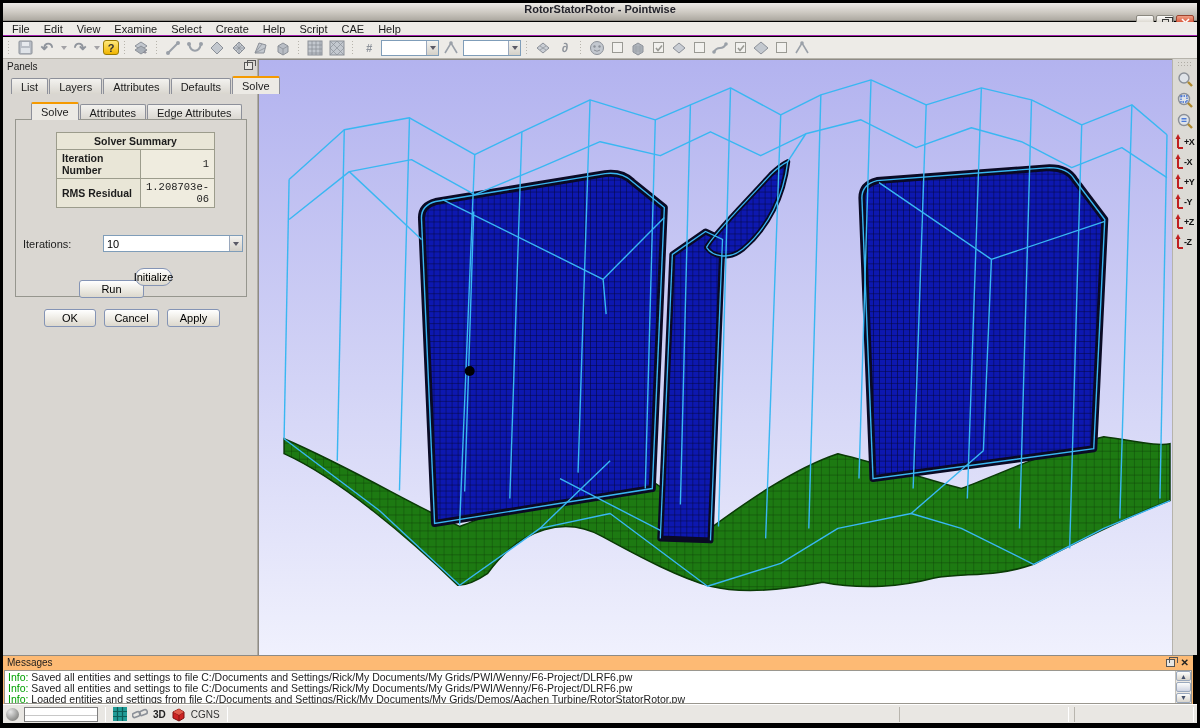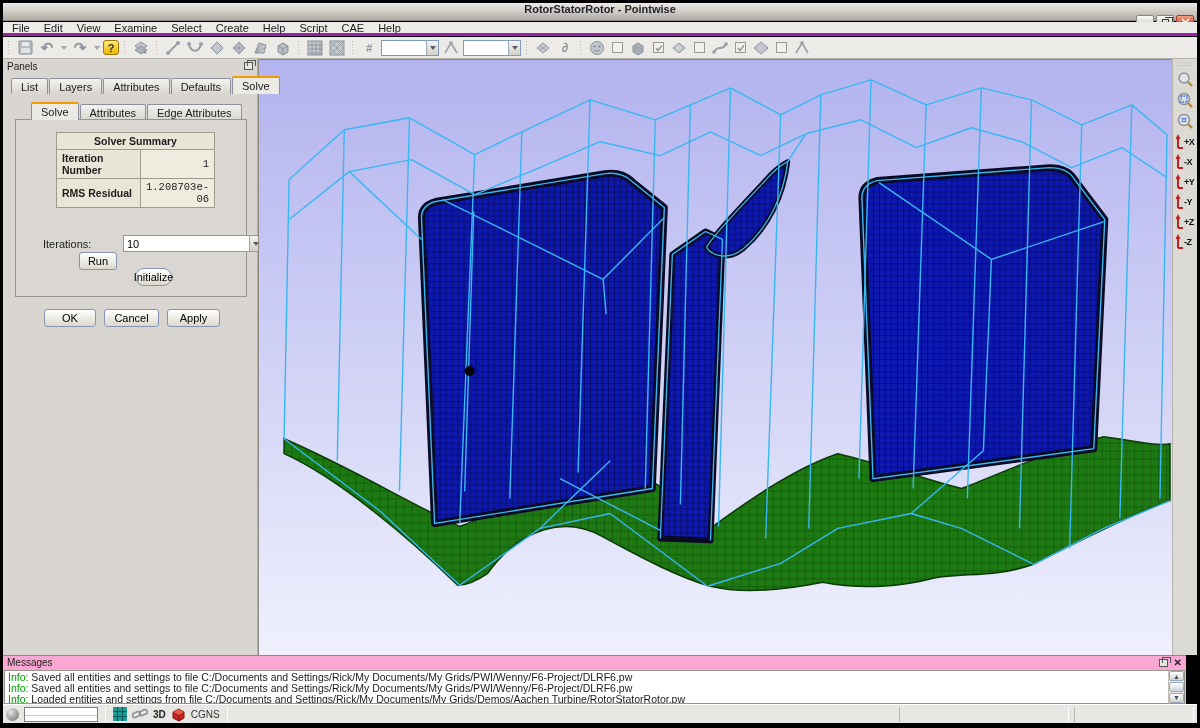--- a/index.html
+++ b/index.html
@@ -14,21 +14,21 @@
   .title-text { font-weight:bold; font-size:11px; color:#23232b; }
   .win-buttons { margin-left:auto; display:flex; gap:2px; }
   .win-btn { width:18px; height:14px; border:1px solid #8a877f; border-radius:2px;
     background:linear-gradient(#fbfaf8,#d8d4cc 60%,#bcb8af); display:flex; align-items:center; justify-content:center; }
   .win-btn.close { background:linear-gradient(#ef9f84,#d8553a 55%,#b93c22); border-color:#9c4530; }
   .glyph-min { width:7px; height:2px; background:#3a3a3a; margin-top:6px; }
   .glyph-restore { width:7px; height:6px; border:1px solid #3a3a3a; position:relative; background:transparent; }
   .glyph-restore:before { content:""; position:absolute; left:2px; top:-3px; width:7px; height:6px; border:1px solid #3a3a3a; border-bottom:none; border-left:none; }
 
   .menubar { position:absolute; left:3px; top:22px; right:3px; height:14px; background:#edebe7;
-    display:flex; align-items:center; gap:0; padding-left:2px; border-bottom:3px solid #a21caf; }
+    display:flex; align-items:center; gap:0; padding-left:2px; border-bottom:1px solid #a21caf; }
   .menu-item { padding:0 7px; line-height:14px; cursor:default; }
 
   .toolbar { position:absolute; left:3px; top:37px; right:3px; height:22px; background:#edebe7;
     border-bottom:1px solid #b6b3ab; display:flex; align-items:center; gap:2px; padding:0 2px; }
   .tgrip { width:4px; height:16px; margin:0 2px; background-image:radial-gradient(#b7b4ac 35%, transparent 36%); background-size:3px 3px; }
   .tbtn { width:20px; height:19px; display:flex; align-items:center; justify-content:center; }
   .tbtn.dd { width:9px; }
   .tcombo { width:58px; height:16px; background:#fff; border:1px solid #7f9db9; display:flex; align-items:center; }
   .tcombo .arrow-box { margin-left:auto; width:12px; height:100%; background:linear-gradient(#f4f3f0,#d4d0c8); border-left:1px solid #9aa8bd; display:flex; align-items:center; justify-content:center; }
   .tri-down { width:0; height:0; border-left:3px solid transparent; border-right:3px solid transparent; border-top:4px solid #5a5a66; }
@@ -54,41 +54,41 @@
 
   .tab-frame { position:absolute; left:12px; top:60px; width:232px; height:178px;
     background:#dad7d2; border:1px solid #96968e; }
 
   table.solver { position:absolute; left:40px; top:12px; border-collapse:collapse; background:#ebe8da; }
   table.solver td, table.solver th { border:1px solid #9c9c8c; font-size:10.5px; padding:2px 5px; height:15px; }
   table.solver th { font-weight:bold; text-align:center; background:#e9e6d7; }
   td.lbl { font-weight:bold; background:#e9e6d7; width:84px; }
   td.val { font-family:"Liberation Mono",monospace; font-size:10px; text-align:right; background:#efecdf; width:64px; }
 
-  .iter-row { position:absolute; left:7px; top:115px; width:218px; height:18px;margin-left:20px; }
+  .iter-row { position:absolute; left:7px; top:115px; width:218px; height:18px; }
   .iter-label { position:absolute; left:0; top:3px; }
   .iter-combo { position:absolute; left:80px; top:0; width:140px; height:17px; background:#fff; border:1px solid #7f9db9; display:flex; align-items:center; }
   .iter-combo input { border:none; outline:none; width:120px; font-size:11px; padding-left:3px; font-family:"Liberation Sans",sans-serif; background:transparent; }
   .iter-combo .arrow-box { margin-left:auto; width:13px; height:100%; background:linear-gradient(#f4f3f0,#d4d0c8); border-left:1px solid #9aa8bd; display:flex; align-items:center; justify-content:center; }
 
   .xp-btn { position:absolute; height:18px; border:1px solid #8494b5; border-radius:3px;
     background:linear-gradient(#ffffff,#f0eee8 45%,#dcd8cd); font-size:11px; font-family:"Liberation Sans",sans-serif;
     display:flex; align-items:center; justify-content:center; }
 
   .viewport { position:relative; flex:1; border-left:1px solid #8e8b85; border-top:1px solid #8e8b85; overflow:hidden; }
   .viewport svg { display:block; width:100%; height:100%; }
 
   .right-toolbar { width:25px; background:#dcdad5; border-left:1px solid #b6b3ac; display:flex; flex-direction:column; align-items:center; padding-top:2px; }
   .rgrip { width:16px; height:5px; margin-bottom:3px; background-image:radial-gradient(#b0ada6 35%, transparent 36%); background-size:3px 3px; }
   .rbtn { width:22px; height:21px; display:flex; align-items:center; justify-content:center; }
   .axis-btn { width:24px; height:20px; display:flex; align-items:center; justify-content:flex-start; padding-left:1px; }
   .axis-label { font-weight:bold; font-size:9px; color:#111; margin-left:-1px; letter-spacing:-0.5px; }
 
   
-  .messages { position:absolute; left:3px; right:14px; top:655px; height:49px; background:#f9a8d4; border-top:1px solid #8e8b85; }
+  .messages { position:absolute; left:3px; right:7px; top:655px; height:49px; background:#fdba74; border-top:1px solid #8e8b85; }
   .msg-header { height:13px; display:flex; align-items:center; padding:0 4px; font-size:10px; border-bottom:1px solid #aoaoa0; }
   .msg-header-icons { margin-left:auto; display:flex; gap:6px; align-items:center; }
   .msg-close { font-size:10px; line-height:9px; color:#222; font-weight:bold; }
   .msg-body { position:absolute; left:1px; right:1px; top:14px; bottom:0; background:#fff; border:1px solid #9a978f; display:flex; }
   .msg-lines { flex:1; padding:1px 3px; overflow:hidden; }
   .msg-line { font-size:10.5px; line-height:11px; white-space:nowrap; }
   .msg-level { color:#00a000; }
   .msg-scroll { width:16px; background:#ece9e4; border-left:1px solid #c6c3bc; display:flex; flex-direction:column; }
   .sc-btn { height:14px; border:1px solid #9aa8bd; border-radius:2px; background:linear-gradient(#fdfdfc,#d8d4cc); display:flex; align-items:center; justify-content:center; font-size:7px; color:#44506a; }
   .sc-thumb { height:12px; margin:1px 0; border:1px solid #9aa8bd; border-radius:2px; background:linear-gradient(#fdfdfc,#cfd4e2); }
@@ -348,21 +348,21 @@
       <div class="iter-row">
         <span class="iter-label">Iterations:</span>
         <span class="iter-combo">
           <input value="10" style="">
           <span class="arrow-box">
               <span class="tri-down"></span>
             </span>
         </span>
       </div>
 
-      <button class="xp-btn" style="left:63px; top:132px; width:38px;">Run</button>
+      <button class="xp-btn" style="left:63px; top:160px; width:65px;">Run</button>
       <button class="xp-btn" style="left:119px; top:148px; width:37px;border-radius:9px;">Initialize</button>
     </div>
 
     <button class="xp-btn" style="left:41px; top:250px; width:52px;">OK</button>
     <button class="xp-btn" style="left:101px; top:250px; width:55px;">Cancel</button>
     <button class="xp-btn" style="left:164px; top:250px; width:53px;">Apply</button>
   </div>
 
   <div class="viewport">
     <svg viewBox="0 0 910 597" preserveAspectRatio="none">

